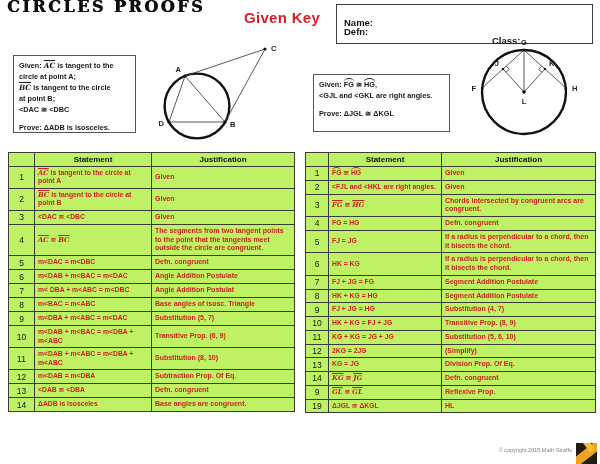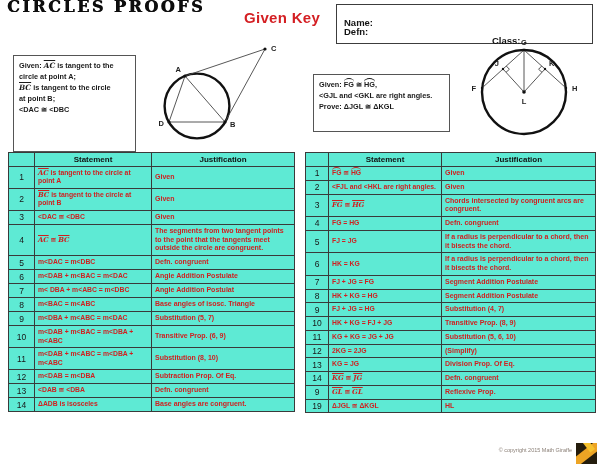--- a/index.html
+++ b/index.html
@@ -14,28 +14,28 @@
            text-shadow: 0.6px 0 0 #0d0d0d; }
   .answer-key { position:absolute; left:244px; top:9px; color:#d41f23; font-size:15px; font-weight:bold; letter-spacing:0.3px; }
   .name-box { position:absolute; left:336px; top:4px; width:257px; height:40px; border:1.5px solid #3c3c3c;
               font-size:9.5px; font-weight:bold; }
   .name-box .nm { position:absolute; left:7px; top:12px; }
   .name-box .dt { position:absolute; left:7px; top:21px; }
   .name-box .cl { position:absolute; left:155px; top:21px;margin-top:9px; }
   
   .given-box { position:absolute; border:1px solid #555; padding:5px 5px; font-size:7.3px; font-weight:bold;
                line-height:1.5; color:#1a1a1a; background:#fff; }
-  .gb-left  { left:13px;  top:55px; width:123px; height:97px; }
+  .gb-left  { left:13px;  top:55px; width:123px; height:78px; }
   .gb-right { left:313px; top:74px; width:137px; height:58px; }
-  .prove-line { }
+  .prove-line { margin-top:7px; }
   
   .diag { position:absolute; }
   .diag text { font-size:7.5px; font-weight:bold; fill:#222; font-family:"Liberation Sans",sans-serif; }
   
-  table.proof { position:absolute; border-collapse:collapse; table-layout:fixed; background:#5eead4; }
+  table.proof { position:absolute; border-collapse:collapse; table-layout:fixed; background:#bef264; }
   .t-left  { left:8px;   top:152px; width:286px; }
   .t-right { left:305px; top:152px; width:290px; }
   .proof th, .proof td { border:1px solid #3a3a3a; vertical-align:middle; }
   .proof th { font-size:8px; color:#111; padding:2px; height:13px; }
   .t-left  col.c-num  { width:26px; }  .t-left  col.c-stmt { width:117px; } .t-left  col.c-just { width:143px; }
   .t-right col.c-num  { width:23px; }  .t-right col.c-stmt { width:113px; } .t-right col.c-just { width:154px; }
   .proof td.num  { text-align:center; font-size:8.5px; color:#161616; }
   .proof td.stmt { color:#d01f1f; font-size:6.8px; font-weight:bold; padding:2px 3px; line-height:1.25; }
   .proof td.just { color:#d01f1f; font-size:7px;   font-weight:bold; padding:2px 3px; line-height:1.25; }
   .t-left  td { height:14px; }
@@ -64,20 +64,21 @@
   <div class="answer-key">Given Key</div>
 
   <div class="name-box">
     <span class="nm">Name:</span>
     <span class="dt">Defn:</span>
     <span class="cl">Class:</span>
   </div>
 
   <div class="given-box gb-left">
     <div>Given:  <span class="ovl">AC</span> is tangent to the<br>circle at point A;<br><span class="ovl">BC</span> is tangent to the circle<br>at point B;<br>&lt;DAC ≅ &lt;DBC</div>
+    <div class="prove-line">Prove:  ΔADB is isosceles.</div>
   </div>
 
   <div class="given-box gb-right">
     <div>Given: <span class="arc">FG</span> ≅ <span class="arc">HG</span>,<br>&lt;GJL and &lt;GKL are right angles.</div>
     <div class="prove-line">Prove: ΔJGL ≅ ΔKGL</div>
   </div>
 
   <svg class="diag" style="left:140px; top:33px;" width="140" height="115" viewBox="0 0 140 115">
     <circle cx="57" cy="73" r="32.4" fill="none" stroke="#111" stroke-width="2.4"></circle>
     <g stroke="#444" stroke-width="0.9">

